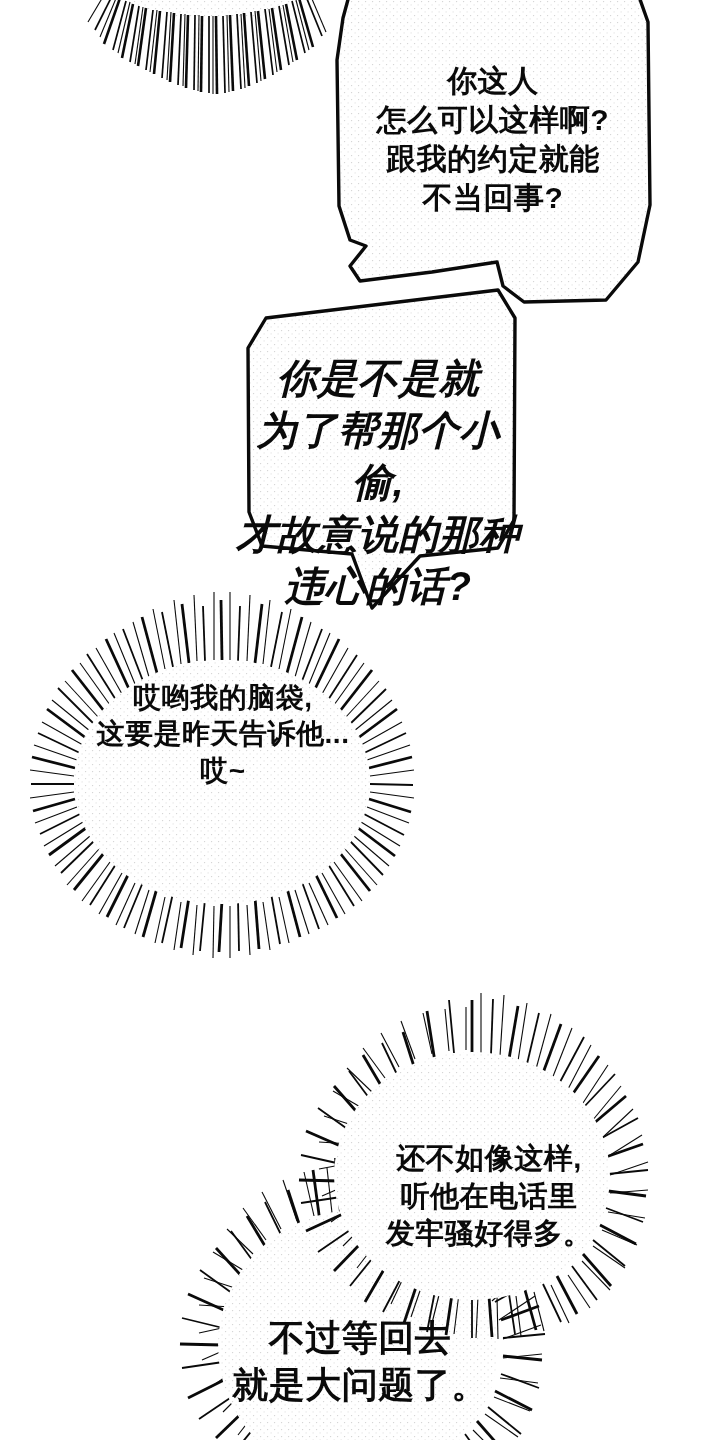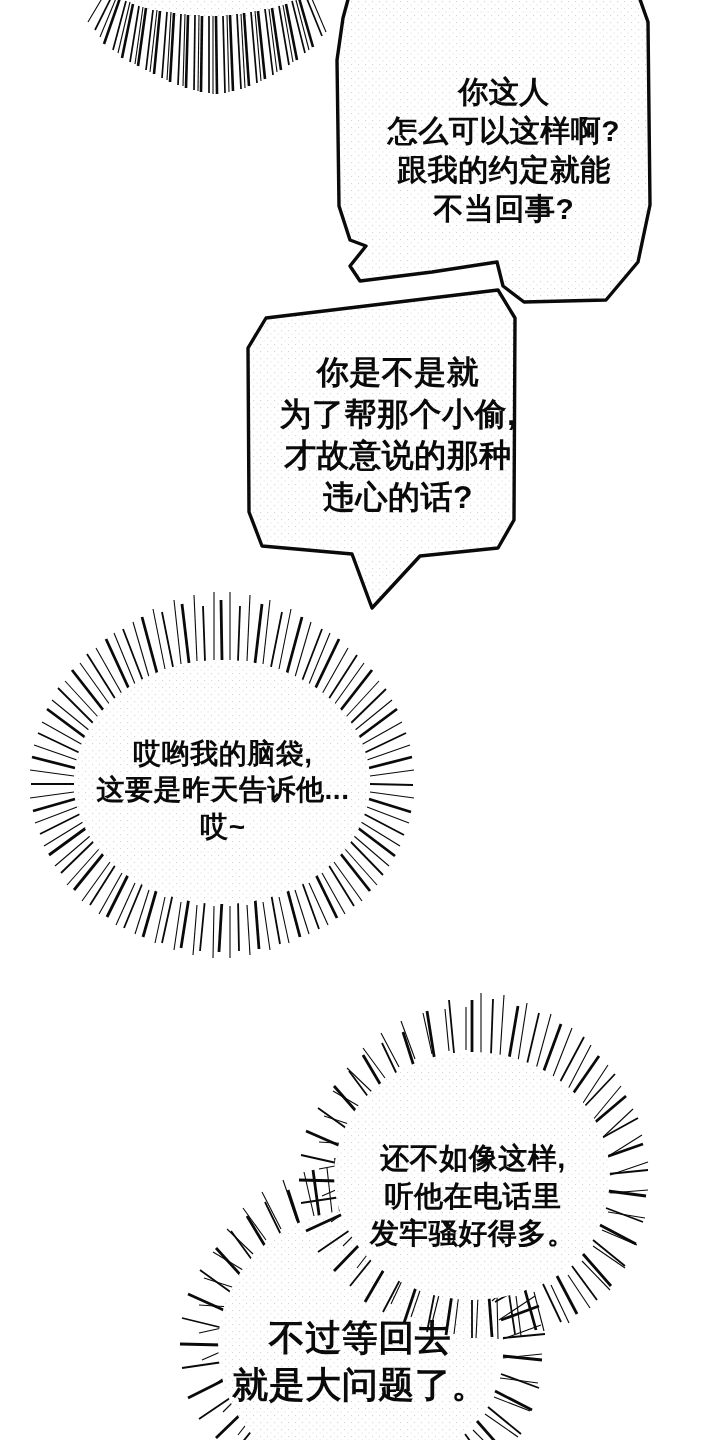--- a/index.html
+++ b/index.html
@@ -32,24 +32,24 @@
     position: absolute;
     text-align: center;
     color: #0a0a0a;
     font-weight: 700;
     line-height: 1.30;
     letter-spacing: 0.5px;
     white-space: pre-line;
     font-family: "Liberation Sans", "DejaVu Sans", sans-serif;
     -webkit-font-smoothing: antialiased;
   }
-  .bt1 { left: 337px; top: 72px;   width: 312px; font-size: 30px; margin-left: 11px; }
-  .bt2 { left: 252px; top: 352px;  width: 292px; font-size: 32px; }
-  .bt3 { left: 62px;  top: 736px;  width: 322px; font-size: 28px; }
-  .bt4 { left: 328px; top: 1140px; width: 290px; font-size: 29px; }
+  .bt1 { left: 337px; top: 61px;   width: 312px; font-size: 30px; }
+  .bt2 { left: 232px; top: 352px;  width: 292px; font-size: 40px; font-style: italic; }
+  .bt3 { left: 62px;  top: 680px;  width: 322px; font-size: 28px; }
+  .bt4 { left: 344px; top: 1140px; width: 290px; font-size: 29px; }
   .bt5 { left: 202px; top: 1315px; width: 316px; font-size: 36px; }
 </style>
 </head>
 <body>
 
 <div id="page">
 
   <div class="layer">
     <svg width="720" height="1440" viewBox="0 0 720 1440" xmlns="http://www.w3.org/2000/svg">
       <defs>

